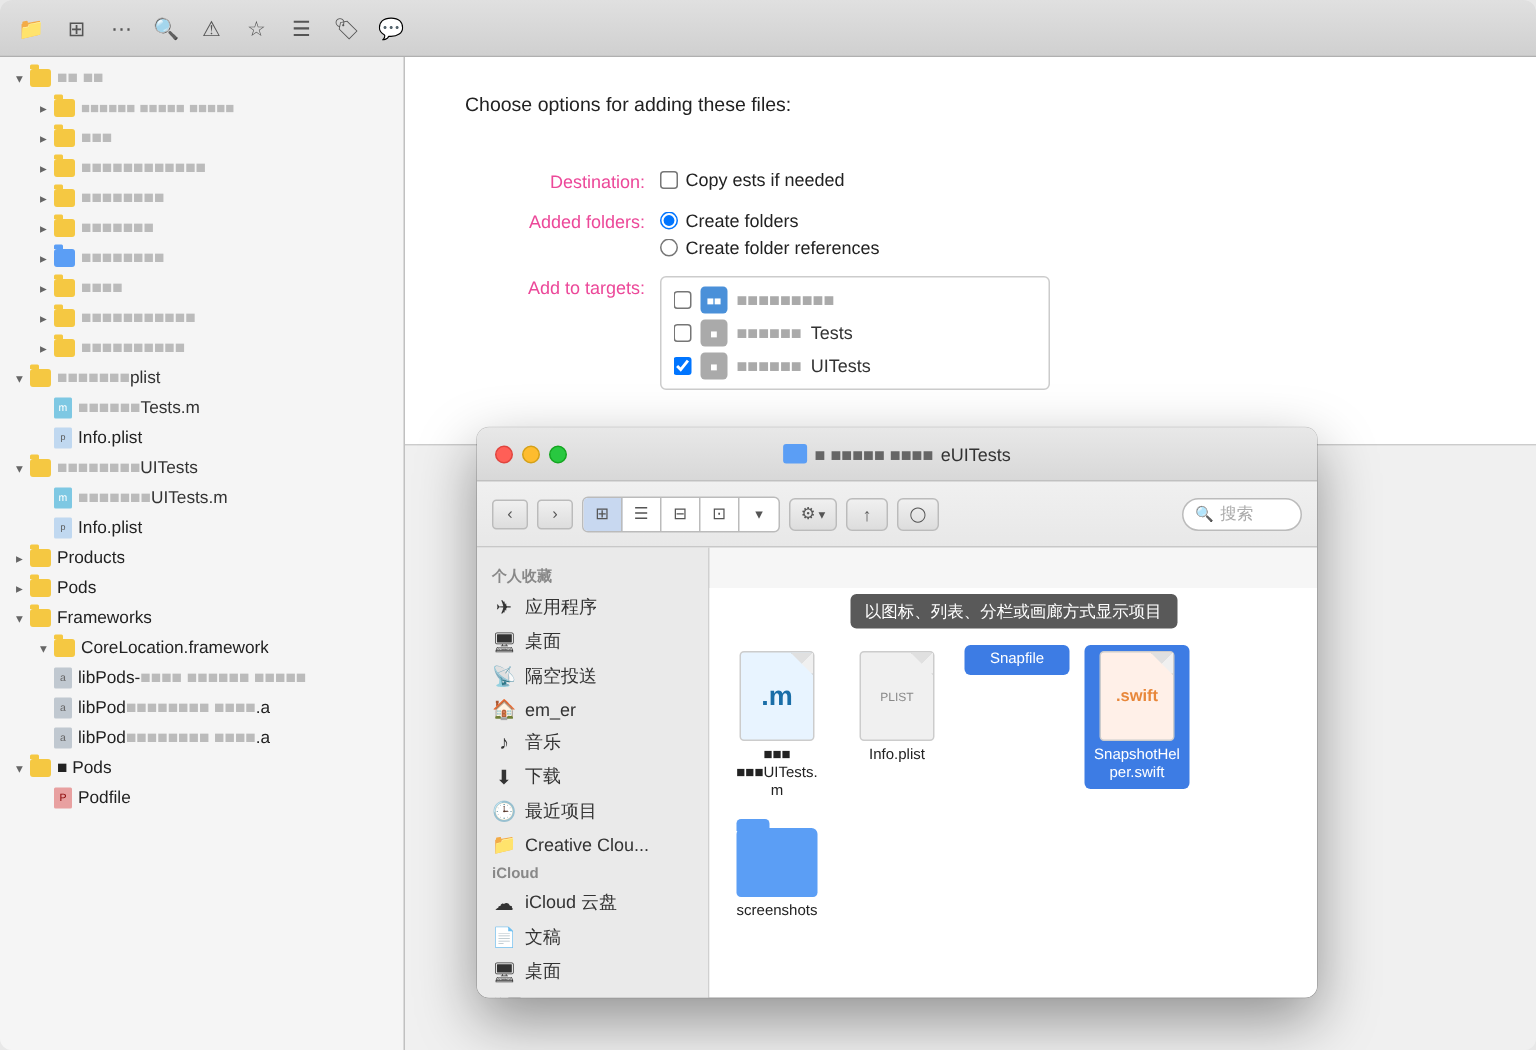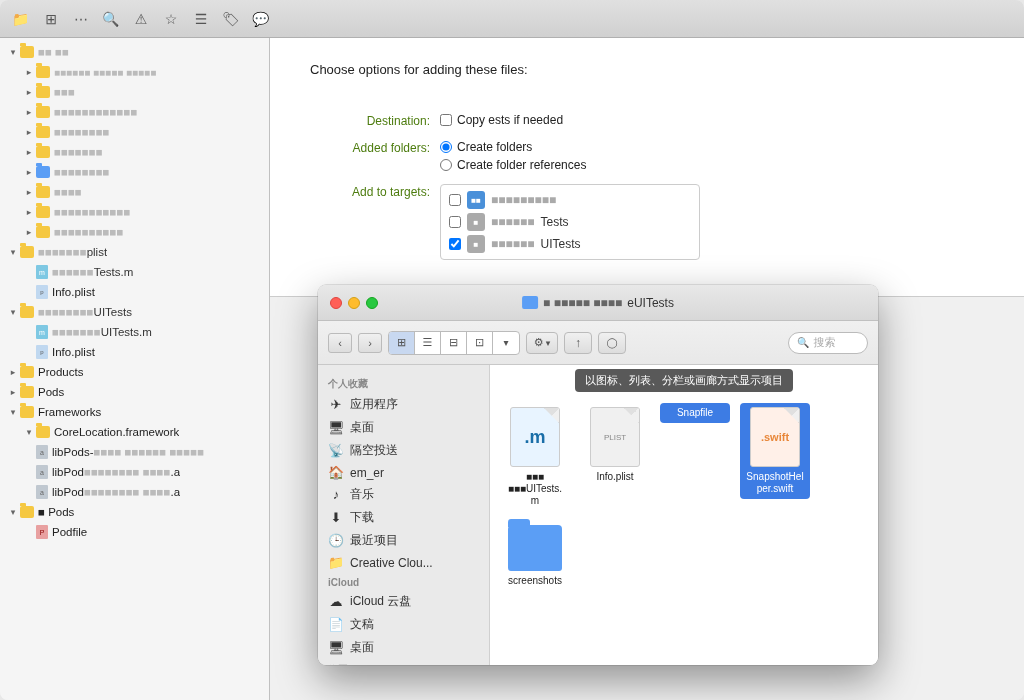--- a/index.html
+++ b/index.html
@@ -153,21 +153,21 @@
     .options-row {
       display: flex;
       align-items: flex-start;
       margin-bottom: 12px;
       font-size: 12px;
     }
     .options-label {
       width: 130px;
       text-align: right;
       padding-right: 10px;
-      color: #4d7c0f;
+      color: #ec4899;
       padding-top: 1px;
       font-size: 12px;
     }
     .options-content {
       display: flex;
       flex-direction: column;
       gap: 4px;
     }
     .radio-row, .check-row {
       display: flex; align-items: center; gap: 5px;
@@ -326,21 +326,21 @@
       min-width: 80px;
       gap: 4px;
     }
 
     .finder-body {
       display: flex;
       height: calc(100% - 80px);
     }
 
     .finder-sidebar {
-      width: 172px;
+      width: 155px;
       background: #eaeaea;
       border-right: 1px solid #d0d0d0;
       padding: 8px 0;
       overflow-y: auto;
     }
 
     .sidebar-section-title {
       font-size: 10px;
       font-weight: 600;
       color: #888;
@@ -363,20 +363,21 @@
       width: 16px;
       text-align: center;
     }
 
     .finder-content {
       flex: 1;
       padding: 10px;
       overflow: auto;
       background: white;
       position: relative;
+      margin-top: 27px;
     }
 
     .tooltip-banner {
       position: absolute;
       top: 4px;
       left: 50%;
       transform: translateX(-50%);
       background: rgba(60,60,60,0.85);
       color: white;
       font-size: 11px;

